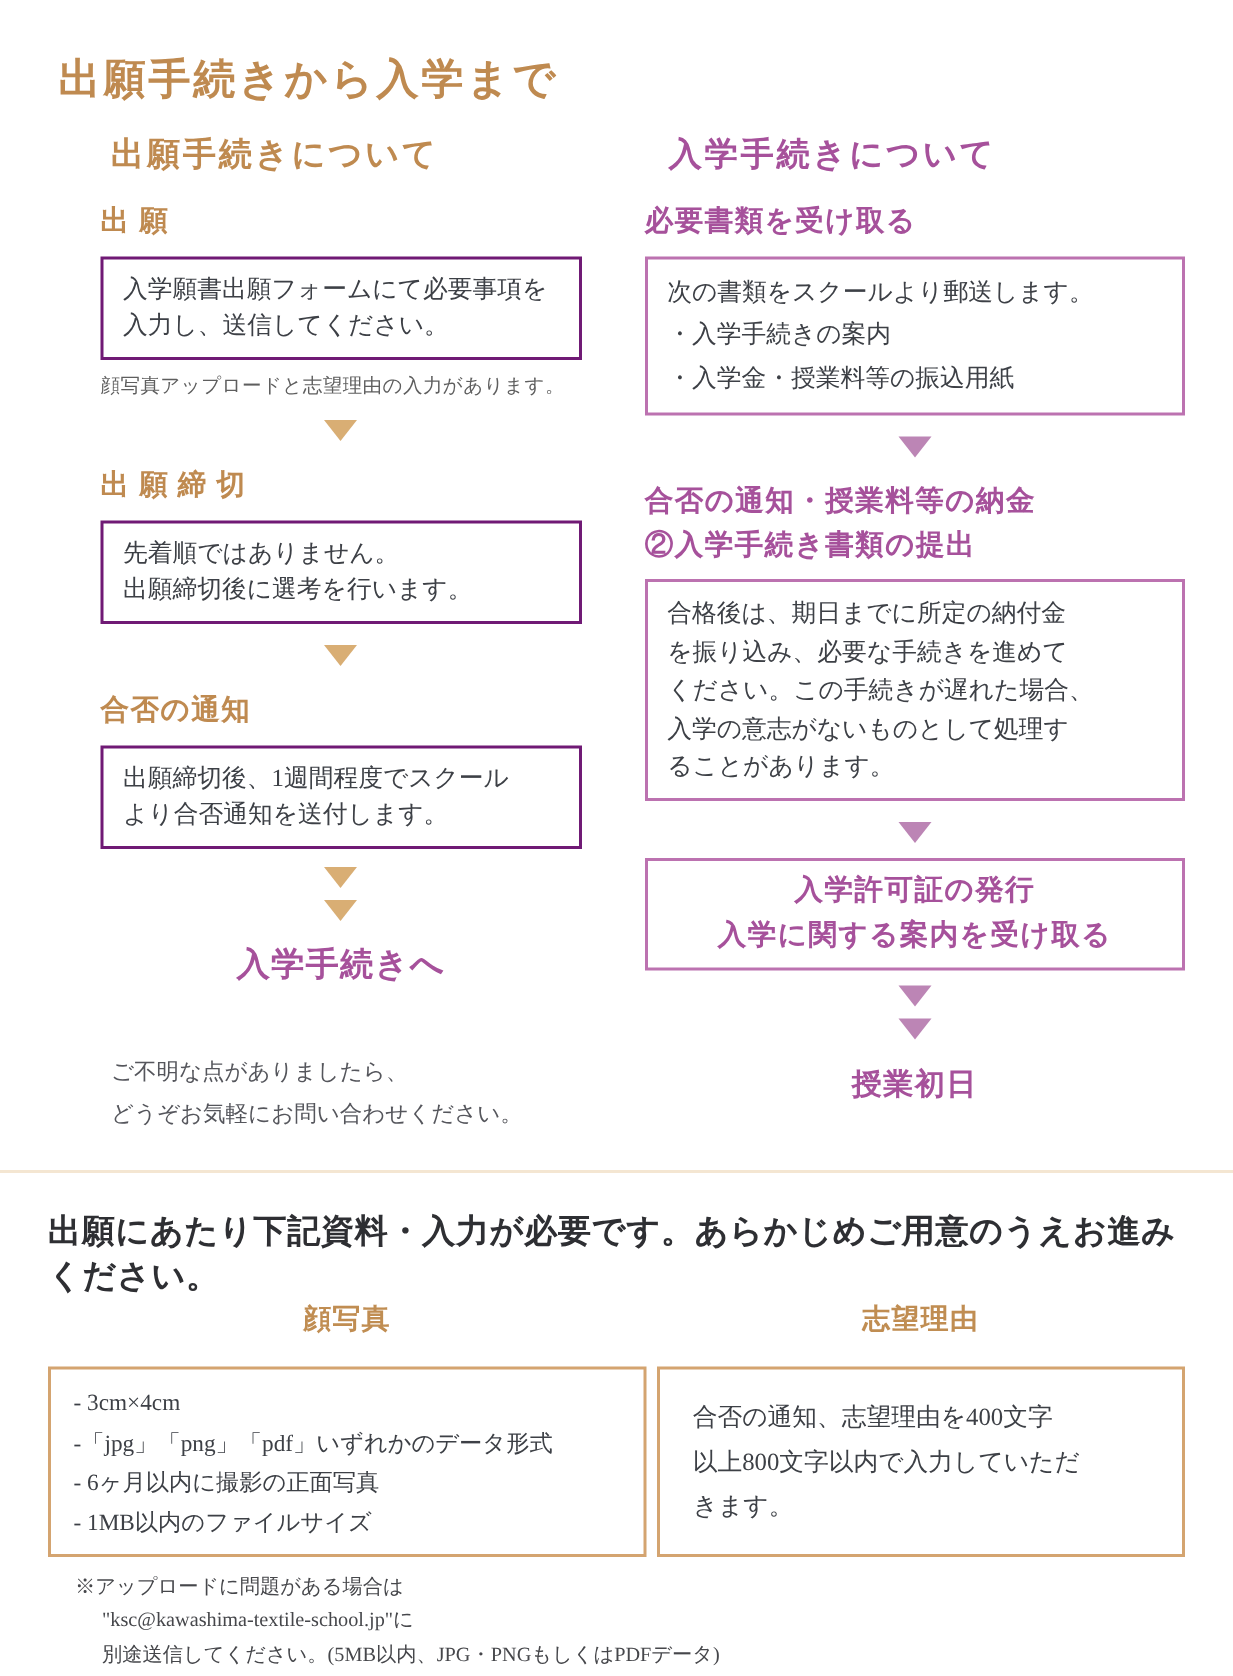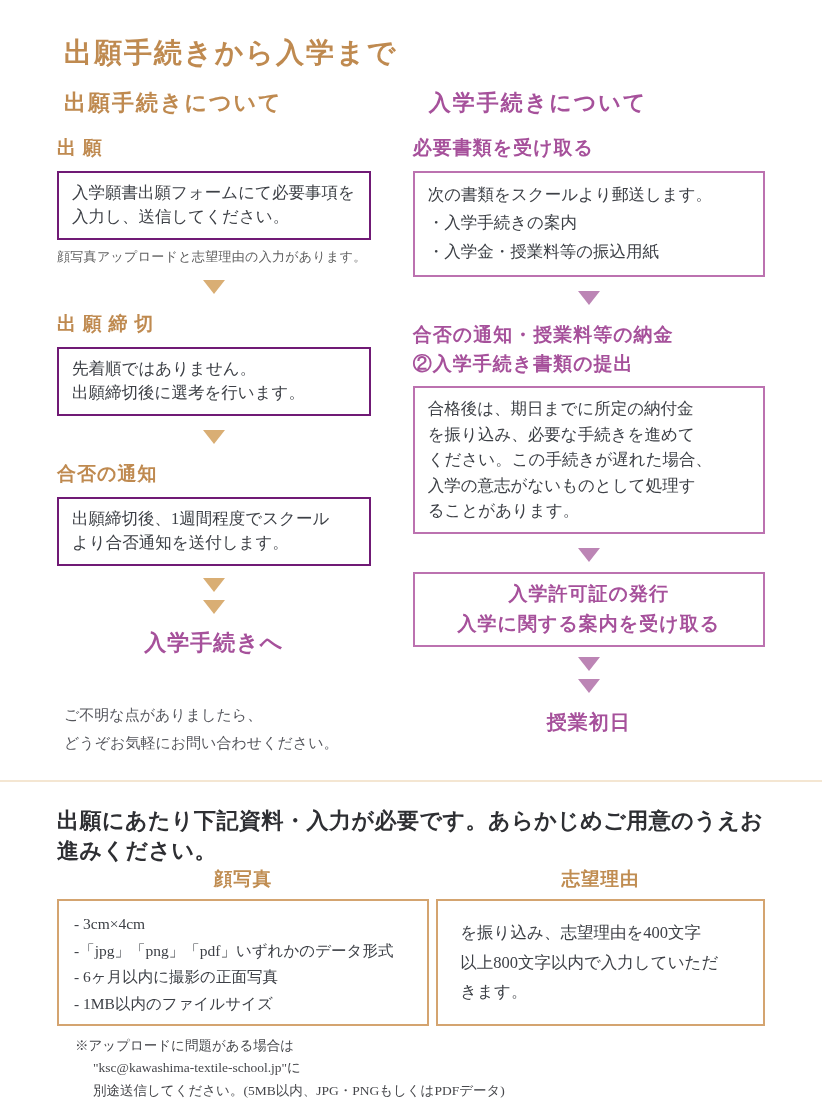--- a/index.html
+++ b/index.html
@@ -4,28 +4,28 @@
 <style>
   * { box-sizing: border-box; }
   html, body { margin: 0; padding: 0; }
   body {
     width: 822px; height: 1117px;
     background: #ffffff;
     font-family: "Liberation Serif", "DejaVu Serif", serif;
     color: #3d4046;
     overflow: hidden;
   }
-  .page { padding: 24px 57px 0; font-family: Liberation Serif, serif; }
+  .page { padding: 24px 32px 0; font-family: Liberation Serif, serif; }
 
   .main-title {
     font-size: 28px; font-weight: bold; color: #bf8a50;
     margin: 10px 0 0 7px; letter-spacing: 2px;
   }
 
-  .columns { display: flex; margin-top: 16px; height: 692px; }
+  .columns { display: flex; margin-top: 16px; height: 692px; margin-left: 35px; }
   .col-app { width: 333px; }
   .col-enroll { width: 374px; margin-left: 42px; }
 
   .col-heading { font-size: 22px; font-weight: bold; letter-spacing: 2px; margin: 0; }
   .col-app .col-heading { color: #bf8a50; margin-left: 7px; }
   .col-enroll .col-heading { color: #a6519b; margin-left: 16px; }
 
   .step-title {
     text-align: left; font-size: 19px; font-weight: bold;
     margin: 16px 0 0; letter-spacing: 1px; line-height: 1.5;
@@ -84,21 +84,21 @@
 
   .requirements-block { margin-top: 14px; }
   .req-grid { display: flex; gap: 7px; margin-top: 0; }
   .req-photo { width: 420px; }
   .req-reason { width: 371px; }
   .req-title {
     text-align: center; font-size: 18.5px; font-weight: bold;
     color: #c08d52; letter-spacing: 1px; margin: 0;
   }
   .req-box {
-    border: 2px solid #d4a470; height: 127px; margin-top: 8px;
+    border: 2px solid #d4a470; height: 127px; margin-top: 20px;
   }
   .photo-box { padding: 10px 15px; font-size: 15.5px; line-height: 1.72; }
   .req-line { white-space: pre; }
   .reason-box {
     padding: 0 22px; display: flex; align-items: center;
     font-size: 16.5px; line-height: 1.8; white-space: pre-line;
   }
 
   .footnote {
     font-size: 13.5px; color: #46474b; line-height: 1.66;
@@ -189,21 +189,21 @@
         <h3 class="req-title">顔写真</h3>
         <div class="req-box photo-box">
           <div class="req-line">- 3cm×4cm</div>
           <div class="req-line">-「jpg」「png」「pdf」いずれかのデータ形式</div>
           <div class="req-line">- 6ヶ月以内に撮影の正面写真</div>
           <div class="req-line">- 1MB以内のファイルサイズ</div>
         </div>
       </div>
       <div class="req-reason">
         <h3 class="req-title">志望理由</h3>
-        <div class="req-box reason-box">を振り込み、志望理由を400文字
+        <div class="req-box reason-box">合否の通知、志望理由を400文字
 以上800文字以内で入力していただ
 きます。</div>
       </div>
     </div>
 
     <p class="footnote">※アップロードに問題がある場合は
 "ksc@kawashima-textile-school.jp"に
 別途送信してください。(5MB以内、JPG・PNGもしくはPDFデータ)</p>
   </section>
 

